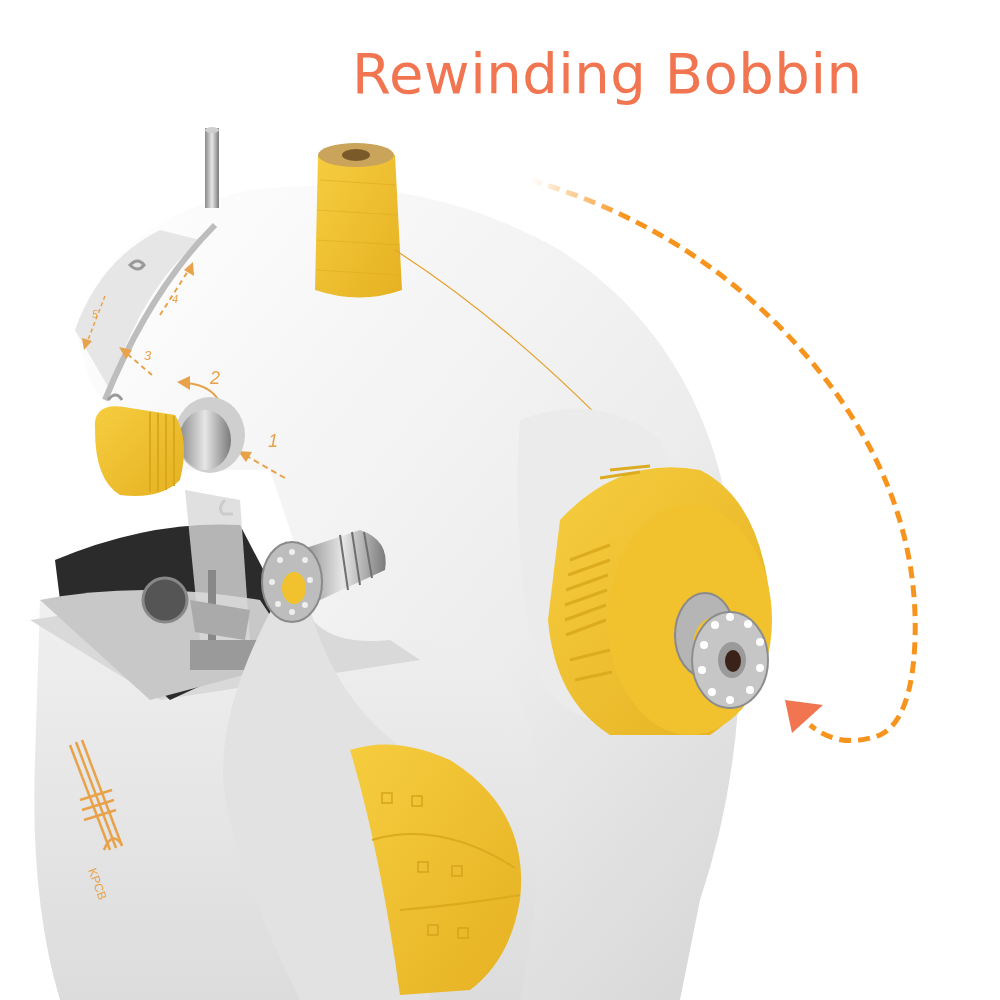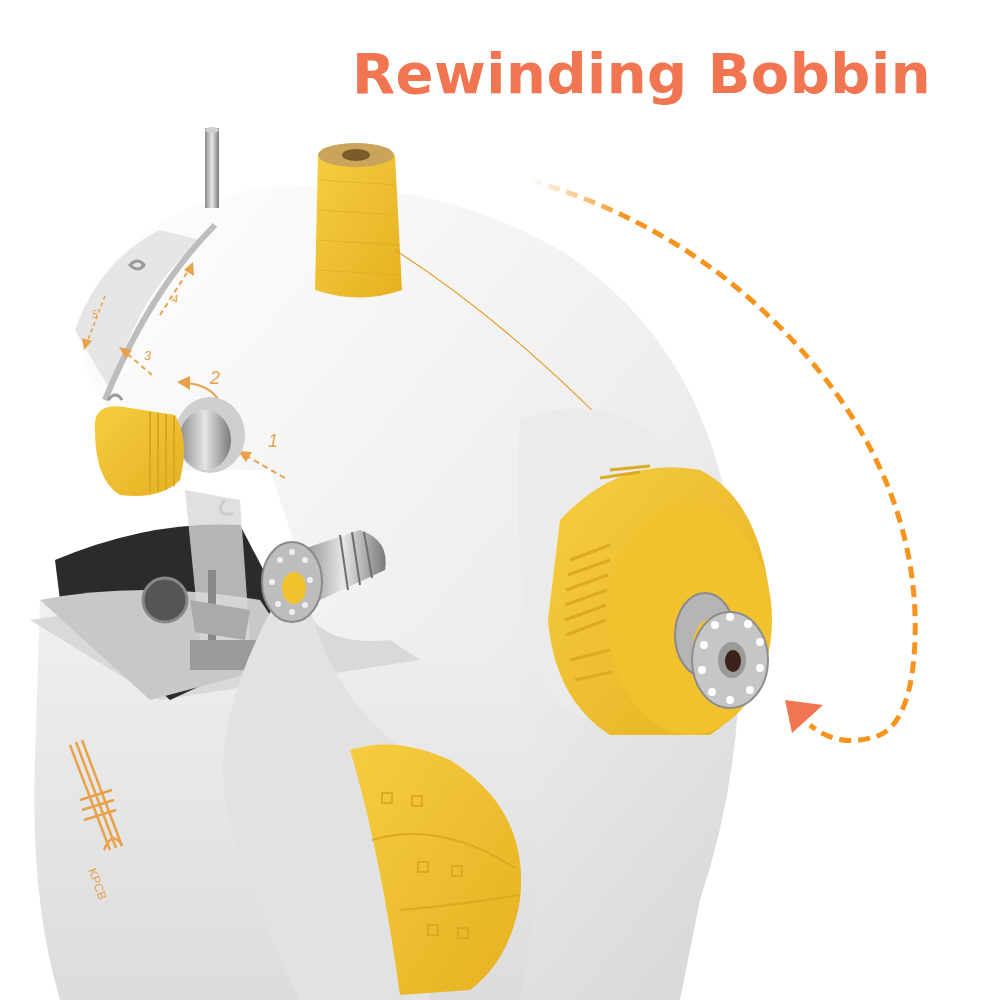--- a/index.html
+++ b/index.html
@@ -1,17 +1,17 @@
 <!DOCTYPE html>
 <html><head>
 <meta charset="utf-8">
 <style>
   html, body { margin: 0; padding: 0; }
   body { width: 1000px; height: 1000px; background: #ffffff; overflow: hidden; position: relative; font-family: "Liberation Sans", sans-serif; }
-  .title { position: absolute; left: 352px; top: 46px; font-family: "DejaVu Sans", sans-serif; font-weight: bold; font-size: 56px; letter-spacing: 0.5px; color: #f07550; white-space: nowrap; line-height: 1; }
+  .title { position: absolute; left: 352px; top: 46px; font-family: "DejaVu Sans", sans-serif; font-weight: normal; font-size: 56px; letter-spacing: 0.5px; color: #f07550; white-space: nowrap; line-height: 1; }
   .scene { position: absolute; left: 0; top: 0; width: 1000px; height: 1000px; }
   .step-label { font-family: "Liberation Sans", sans-serif; font-style: italic; fill: #e8a24a; }
 </style>
 </head>
 <body>
 
 <div class="title">Rewinding Bobbin</div>
 
 <svg class="scene" viewBox="0 0 1000 1000" xmlns="http://www.w3.org/2000/svg">
   <defs>

